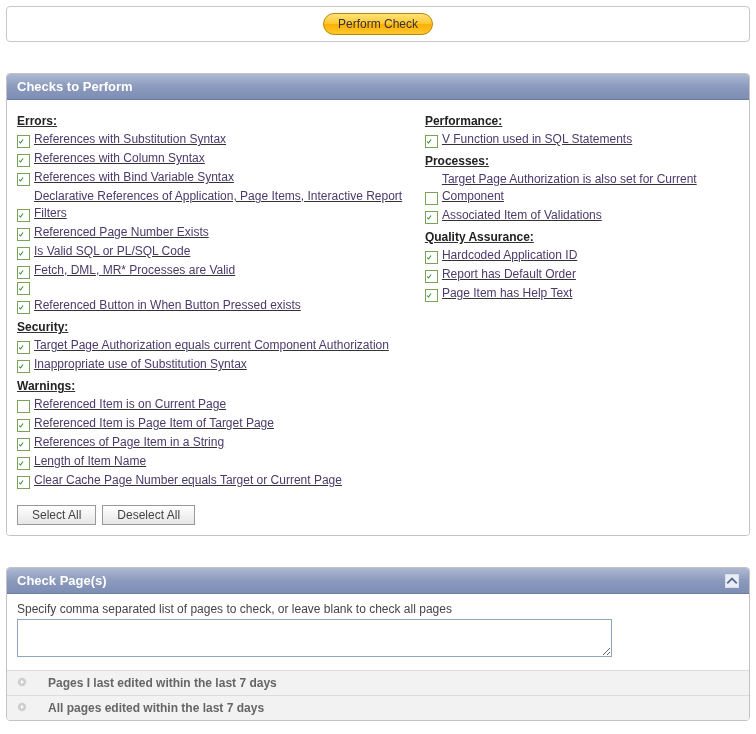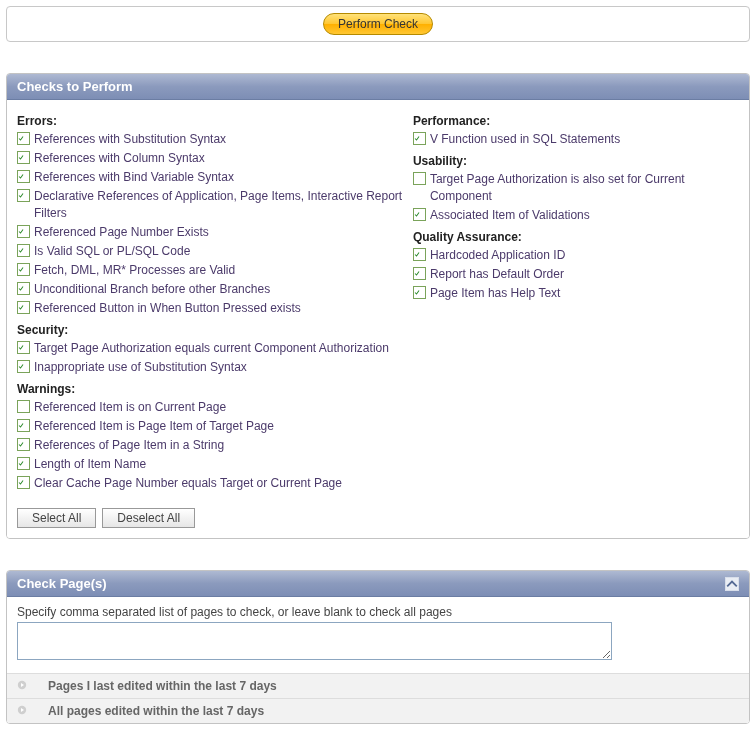--- a/index.html
+++ b/index.html
@@ -48,34 +48,35 @@
     display: flex;
     justify-content: space-between;
     align-items: center;
   }
   .region-body {
     background: #fff;
     padding: 8px 10px 10px 10px;
   }
   .columns {
     display: flex;
-    gap: 6px;
+    gap: 18px;
+    text-decoration: underline;
   }
   .col-left { flex: 0 0 54%; }
   .col-right { flex: 1; }
   .group-title {
     font-weight: bold;
     color: #222;
     margin: 6px 0 3px 0;
   }
   .chk-row {
     margin: 2px 0;
     line-height: 17px;
     display: flex;
-    align-items: flex-start;
+    align-items: flex-end;
   }
   .chk {
     width: 13px;
     height: 13px;
     border: 1px solid #7aa35a;
     background: #fff;
     display: inline-flex;
     align-items: center;
     justify-content: center;
     margin-right: 4px;
@@ -228,21 +229,20 @@
                 </svg>
               </span>
               <span class="chk-label">Fetch, DML, MR* Processes are Valid</span>
             </div>
             <div class="chk-row">
               <span class="chk checked">
                 <svg viewBox="0 0 12 12">
                   <path d="M2 6 L5 9 L10 2" stroke="#2e8b2e" stroke-width="2" fill="none"></path>
                 </svg>
               </span>
-              <span class="chk-label">Unconditional Branch before other Branches</span>
             </div>
             <div class="chk-row">
               <span class="chk checked">
                 <svg viewBox="0 0 12 12">
                   <path d="M2 6 L5 9 L10 2" stroke="#2e8b2e" stroke-width="2" fill="none"></path>
                 </svg>
               </span>
               <span class="chk-label">Referenced Button in When Button Pressed exists</span>
             </div>
           </div>
@@ -311,21 +311,21 @@
             <div class="chk-row">
               <span class="chk checked">
                 <svg viewBox="0 0 12 12">
                   <path d="M2 6 L5 9 L10 2" stroke="#2e8b2e" stroke-width="2" fill="none"></path>
                 </svg>
               </span>
               <span class="chk-label">V Function used in SQL Statements</span>
             </div>
           </div>
         <div id="grp-usability">
-            <div class="group-title">Usability:</div>
+            <div class="group-title">Processes:</div>
             <div class="chk-row">
               <span class="chk"></span>
               <span class="chk-label">Target Page Authorization is also set for Current Component</span>
             </div>
             <div class="chk-row">
               <span class="chk checked">
                 <svg viewBox="0 0 12 12">
                   <path d="M2 6 L5 9 L10 2" stroke="#2e8b2e" stroke-width="2" fill="none"></path>
                 </svg>
               </span>

